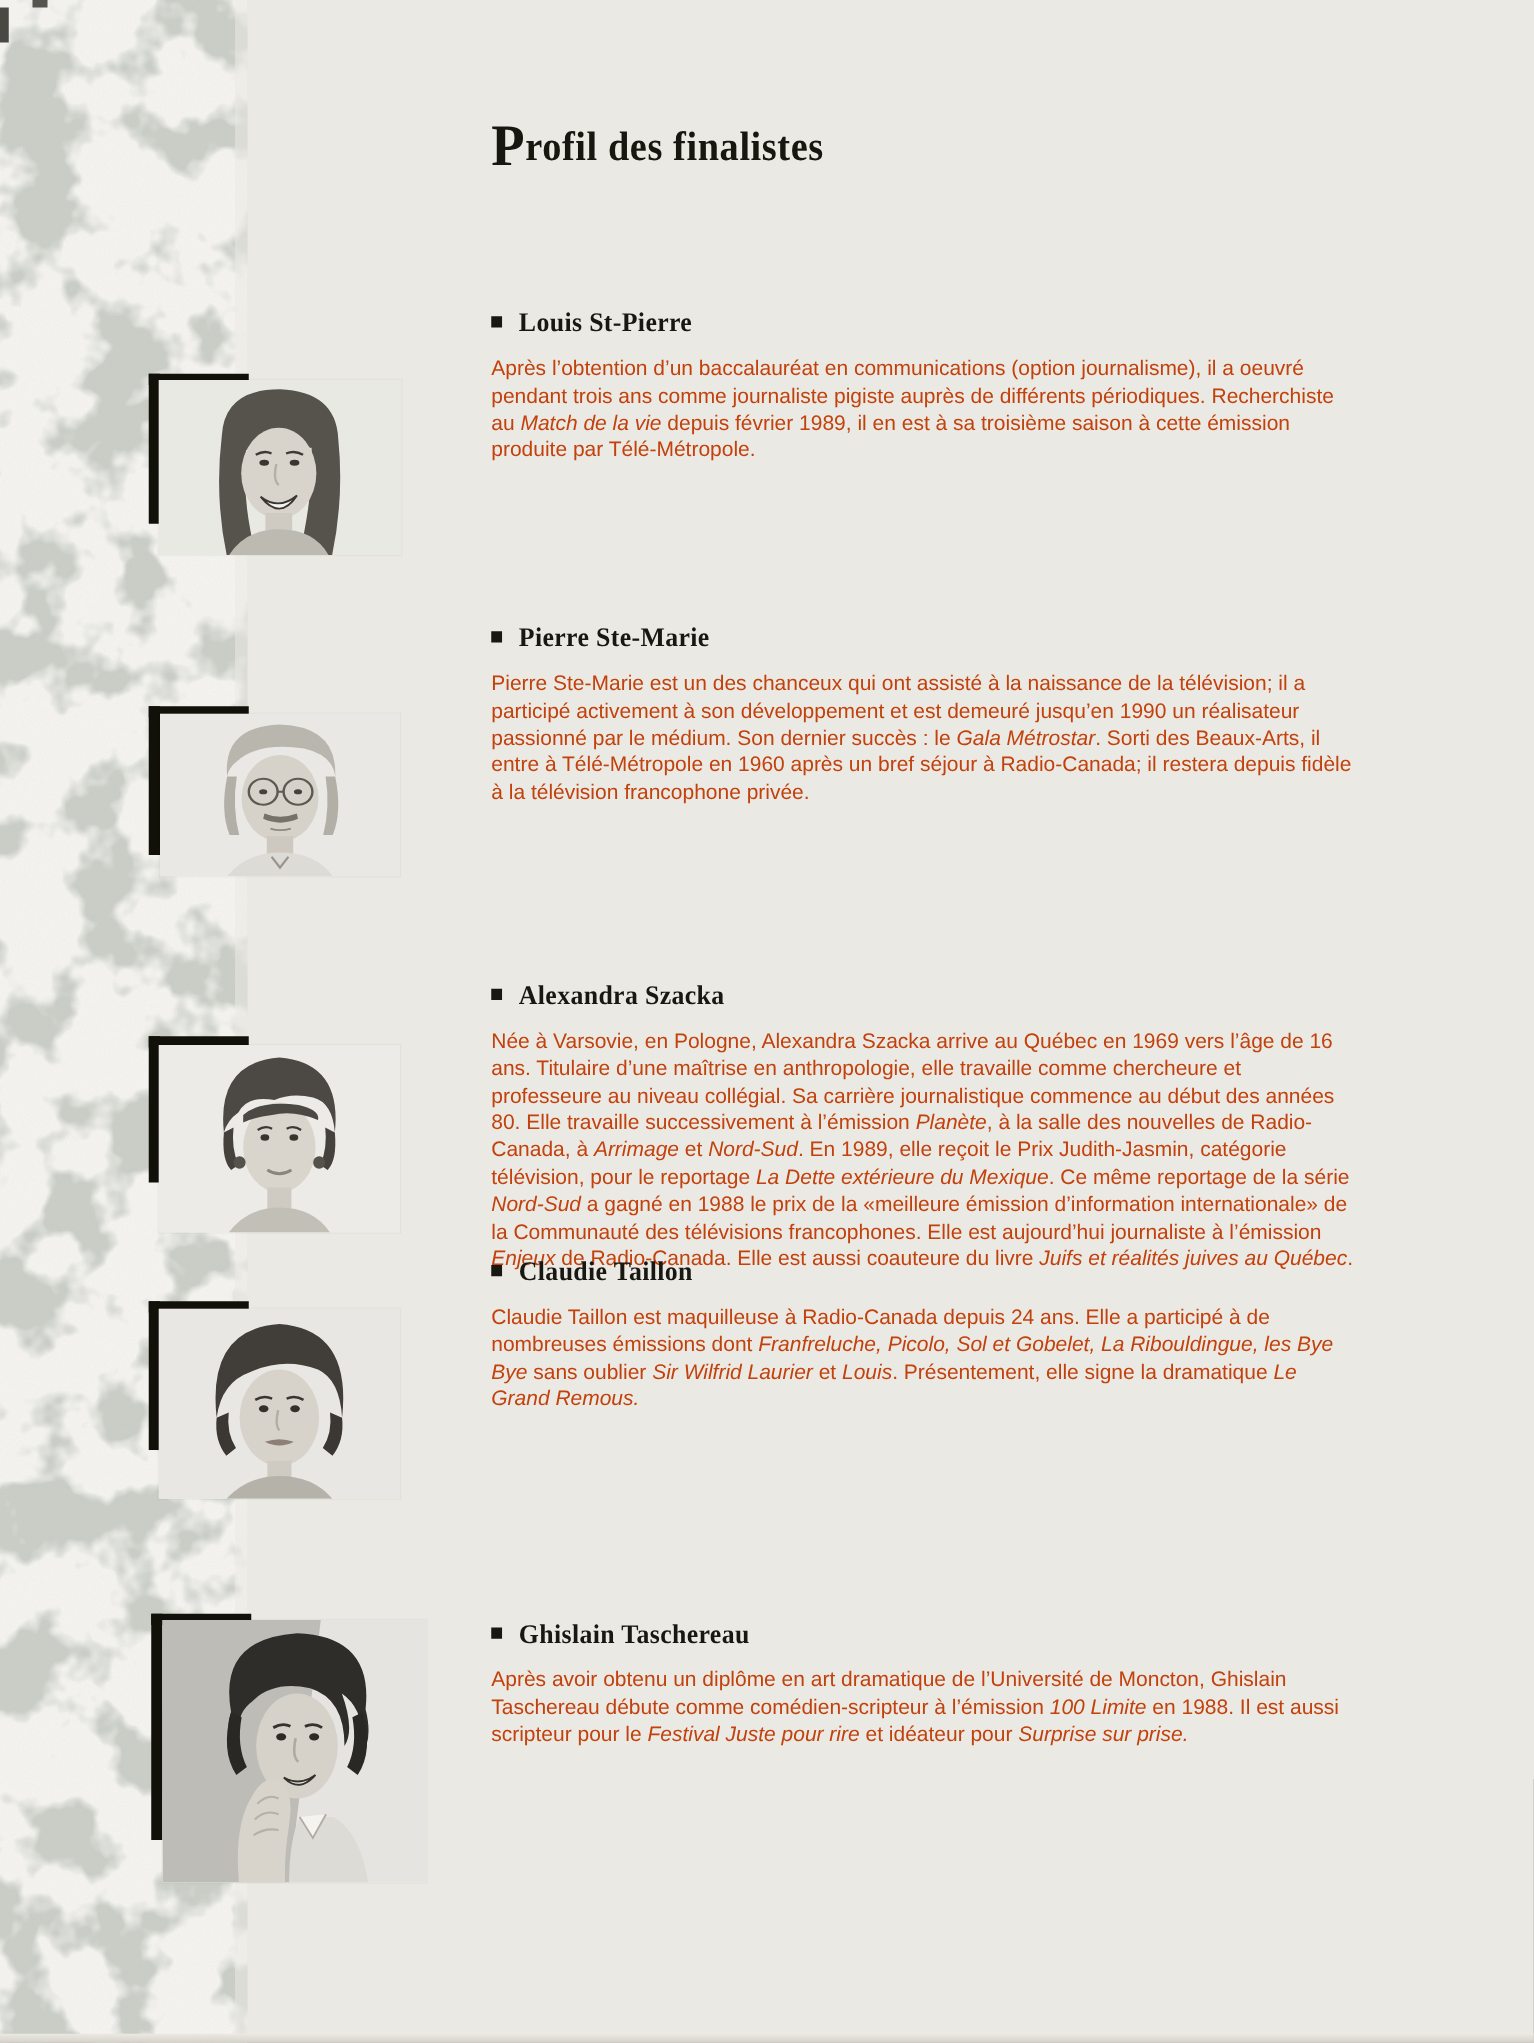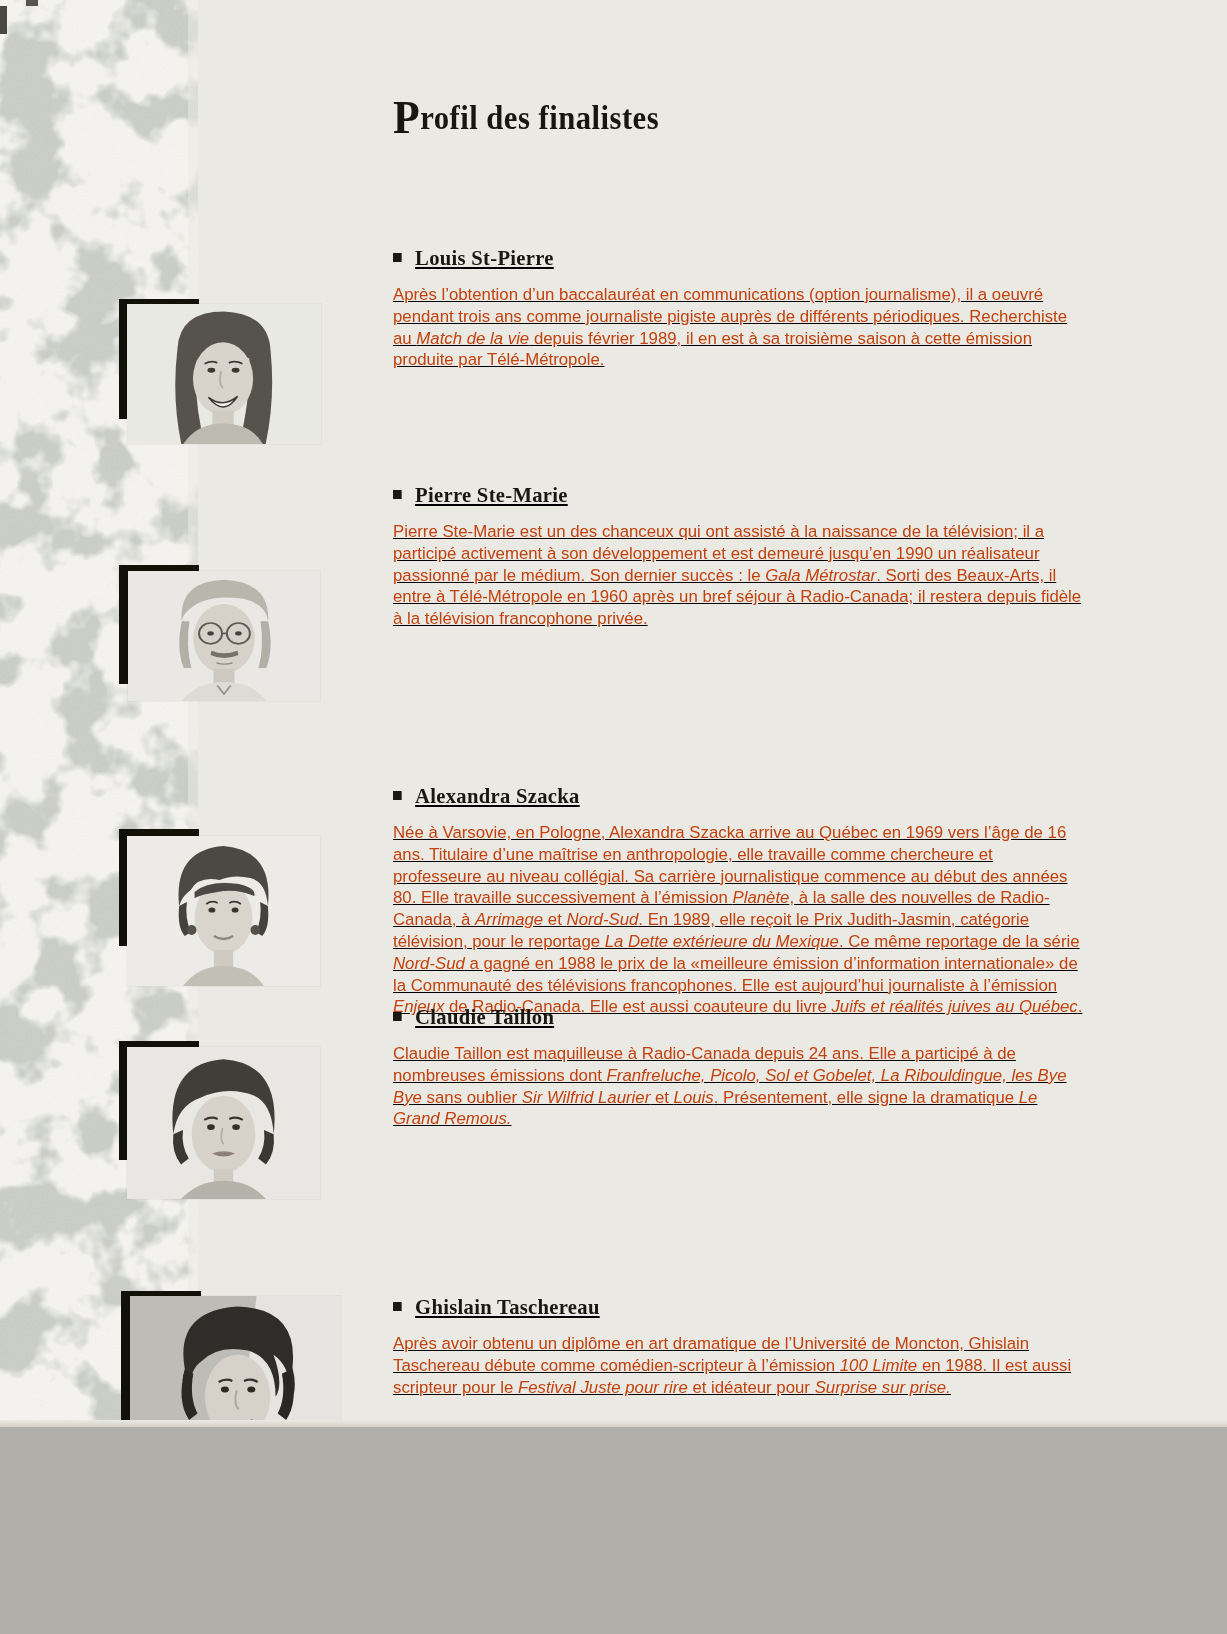--- a/index.html
+++ b/index.html
@@ -1,38 +1,38 @@
 <!DOCTYPE html>
 <html lang="fr"><head>
 <meta charset="utf-8">
 <style>
   html,body{margin:0;padding:0;background:#b0aea9;}
   .page{
-    position:relative;width:1227px;height:1427px;margin:0 auto;
+    position:relative;width:1227px;height:1634px;margin:0 auto;
     background:#ebe9e3;overflow:hidden;
     font-family:"Liberation Sans",sans-serif;
   }
   
   .texture-band{position:absolute;left:0;top:0;width:198px;height:1634px;}
   .texture-band svg{display:block;}
   
   .speck-a{position:absolute;left:0;top:6px;width:7px;height:28px;background:#4a4843;}
   .speck-b{position:absolute;left:26px;top:0;width:12px;height:6px;background:#56544f;}
   .bottom-edge{position:absolute;left:0;bottom:0;width:100%;height:7px;
     background:linear-gradient(#ebe9e3,#d6d2ca);}
   
   .title{
     position:absolute;left:393px;top:100px;margin:0;
     font-family:"Liberation Serif",serif;font-weight:700;color:#17160f;
     font-size:33px;letter-spacing:.5px;transform:scaleX(.93);transform-origin:left top;
     white-space:nowrap;
   }
   .title .dropcap{font-size:47px;line-height:33px;vertical-align:-4px;}
   
-  .profile{position:absolute;left:393px;width:692px;text-decoration:underline;}
+  .profile{position:absolute;left:393px;width:692px;}
   .profile h2{
     margin:0;font-family:"Liberation Serif",serif;font-weight:700;
     font-size:21.5px;color:#181712;letter-spacing:.3px;
     transform:scaleX(.96);transform-origin:left top;white-space:nowrap;
   }
   .bullet{
     display:inline-block;width:9px;height:9px;background:#181712;
     margin-right:14px;vertical-align:3px;
   }
   .profile p{
@@ -173,21 +173,21 @@
       <path d="M96 200 Q96 168 104 150 L130 150 Q150 162 156 200 Z" fill="#dddbd5"></path>
       <path d="M104 150 L114 166 L124 148" fill="#f4f3f0" stroke="#b0aca4" stroke-width="1.4"></path>
     </svg>
   </div>
 
   <section class="profile" style="top:246px;">
     <h2><span class="bullet"></span><span>Louis St-Pierre</span></h2>
     <p><span>Après l’obtention d’un baccalauréat en communications (option journalisme), il a oeuvré pendant trois ans comme journaliste pigiste auprès de différents périodiques. Recherchiste au </span><i>Match de la vie</i><span> depuis février 1989, il en est à sa troisième saison à cette émission produite par Télé-Métropole.</span></p>
   </section>
 
-  <section class="profile" style="top:483px;">
+  <section class="profile" style="top:498px;">
     <h2><span class="bullet"></span><span>Pierre Ste-Marie</span></h2>
     <p><span>Pierre Ste-Marie est un des chanceux qui ont assisté à la naissance de la télévision; il a participé activement à son développement et est demeuré jusqu’en 1990 un réalisateur passionné par le médium. Son dernier succès : le </span><i>Gala Métrostar</i><span>. Sorti des Beaux-Arts, il entre à Télé-Métropole en 1960 après un bref séjour à Radio-Canada; il restera depuis fidèle à la télévision francophone privée.</span></p>
   </section>
 
   <section class="profile" style="top:784px;">
     <h2><span class="bullet"></span><span>Alexandra Szacka</span></h2>
     <p><span>Née à Varsovie, en Pologne, Alexandra Szacka arrive au Québec en 1969 vers l’âge de 16 ans. Titulaire d’une maîtrise en anthropologie, elle travaille comme chercheure et professeure au niveau collégial. Sa carrière journalistique commence au début des années 80. Elle travaille successivement à l’émission </span><i>Planète</i><span>, à la salle des nouvelles de Radio-Canada, à </span><i>Arrimage</i><span> et </span><i>Nord-Sud</i><span>. En 1989, elle reçoit le Prix Judith-Jasmin, catégorie télévision, pour le reportage </span><i>La Dette extérieure du Mexique</i><span>. Ce même reportage de la série </span><i>Nord-Sud</i><span> a gagné en 1988 le prix de la «meilleure émission d’information internationale» de la Communauté des télévisions francophones. Elle est aujourd’hui journaliste à l’émission </span><i>Enjeux</i><span> de Radio-Canada. Elle est aussi coauteure du livre </span><i>Juifs et réalités juives au Québec</i><span>.</span></p>
   </section>
 
   <section class="profile" style="top:1005px;">

